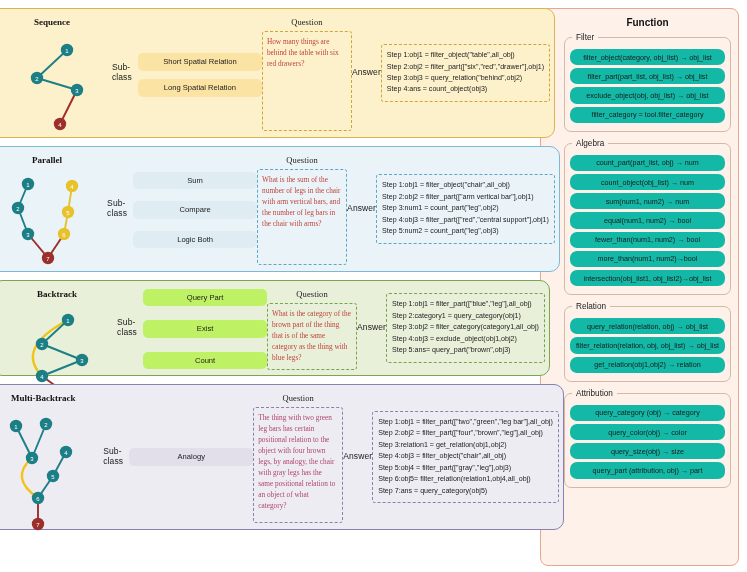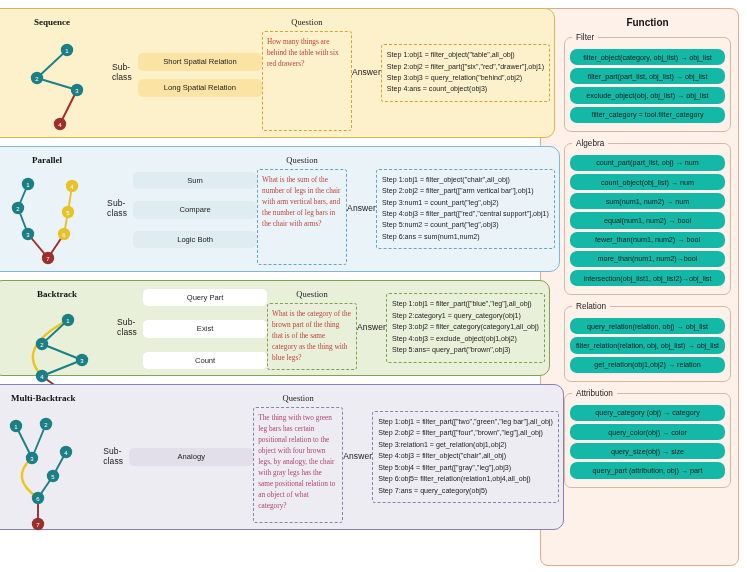--- a/index.html
+++ b/index.html
@@ -44,21 +44,21 @@
   .graph-box{flex:1;width:100%;display:flex;align-items:flex-start;justify-content:center;}
 
   
   .pill{
     width:120px;border-radius:5px;text-align:center;
     font-size:7.6px;color:#1b1b1b;padding:5px 2px;margin:4px 0;
     line-height:1;
   }
   .r1 .pill{background:#fbe3a3;}
   .r2 .pill{background:#dfecf1;}
-  .r3 .pill{background:#ffffff;}
+  .r3 .pill{background:#bef264;}
   .r4 .pill{background:#e2dfea;}
   .pills{display:flex;flex-direction:column;align-items:center;justify-content:center;flex:1;}
   .r1 .pills{justify-content:flex-start;padding-top:4px;}
   .r2 .pills{justify-content:flex-start;padding-top:2px;}
   .r2 .pill{margin:6px 0;}
   .r3 .pills{justify-content:flex-start;padding-top:2px;}
   .r3 .pill{margin:7px 0;}
   .r4 .pills{justify-content:center;}
 
   
@@ -205,21 +205,20 @@
       </div>
       <div class="col-a">
         <div class="col-title">Answer</div>
         <div class="dashbox">
           <div class="atext">
               <div>Step 1:obj1 = filter_object("chair",all_obj)</div>
               <div>Step 2:obj2 = filter_part(["arm vertical bar"],obj1)</div>
               <div>Step 3:num1 = count_part("leg",obj2)</div>
               <div>Step 4:obj3 = filter_part(["red","central support"],obj1)</div>
               <div>Step 5:num2 = count_part("leg",obj3)</div>
-              <div>Step 6:ans = sum(num1,num2)</div>
             </div>
         </div>
       </div>
     </div>
 
     <div class="row-card r3">
       <div class="col-graph">
         <div class="row-title">Backtrack</div>
         <div class="graph-box">
             <svg width="88" height="114" viewBox="0 0 88 114">

